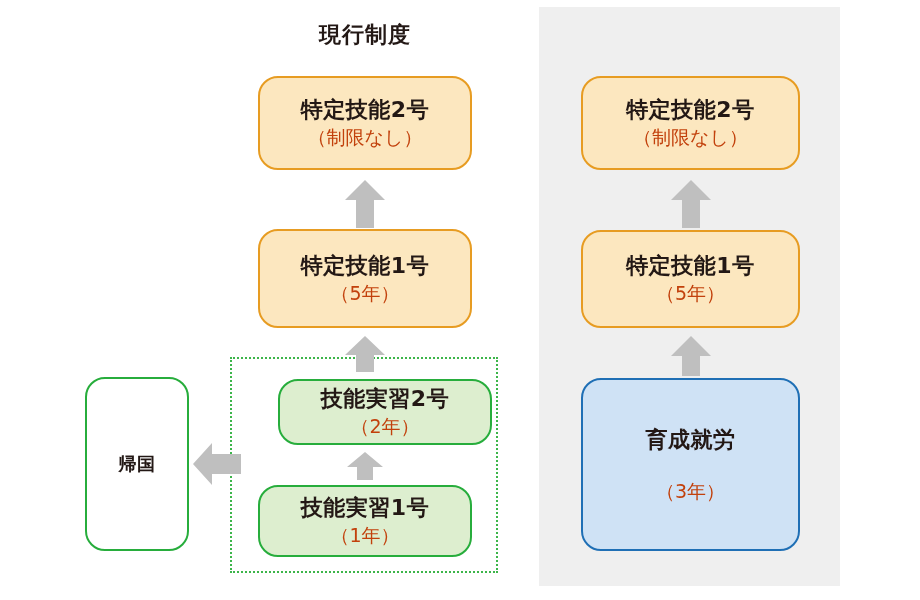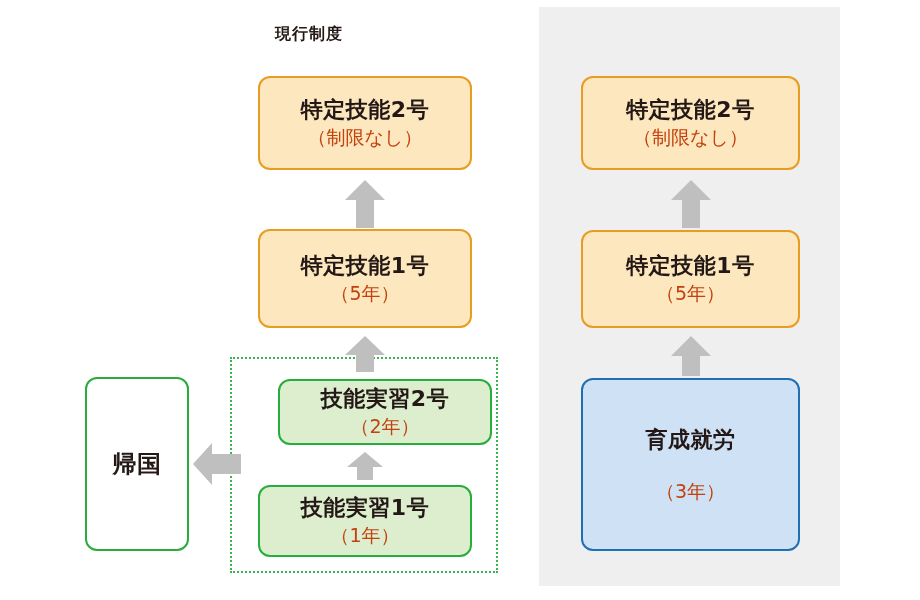--- a/index.html
+++ b/index.html
@@ -23,35 +23,34 @@
 
   
   .panel-bg {
     position: absolute;
     background: #efefef;
   }
 
   
   .col-header {
     position: absolute;
-    text-align: left;
-    font-size: 16px;
+    text-align: center;
+    font-size: 22px;
     font-weight: bold;
     letter-spacing: 1px;
     line-height: 30px;
     color: #231815;
     white-space: nowrap;
-    font-family: Liberation Mono, monospace;
   }
 
   
   .node {
     position: absolute;
     box-sizing: border-box;
-    border-radius: 12px;
+    border-radius: 20px;
     display: flex;
     flex-direction: column;
     align-items: center;
     justify-content: center;
     text-align: center;
   }
   .node .line1 {
     font-size: 22px;
     font-weight: bold;
     line-height: 28px;
@@ -61,21 +60,21 @@
   }
   .node .line2 {
     font-size: 19px;
     font-weight: normal;
     line-height: 26px;
     letter-spacing: 0px;
     color: #c2410c;
     white-space: nowrap;
   }
   .node.single .line1 {
-    font-size: 24px;
+    font-size: 18px;
   }
 
   .node.orange {
     background: #fce7bf;
     border: 2.2px solid #e79c22;
   }
   .node.green {
     background: #ddeecf;
     border: 2.4px solid #27ad3c;
   }

